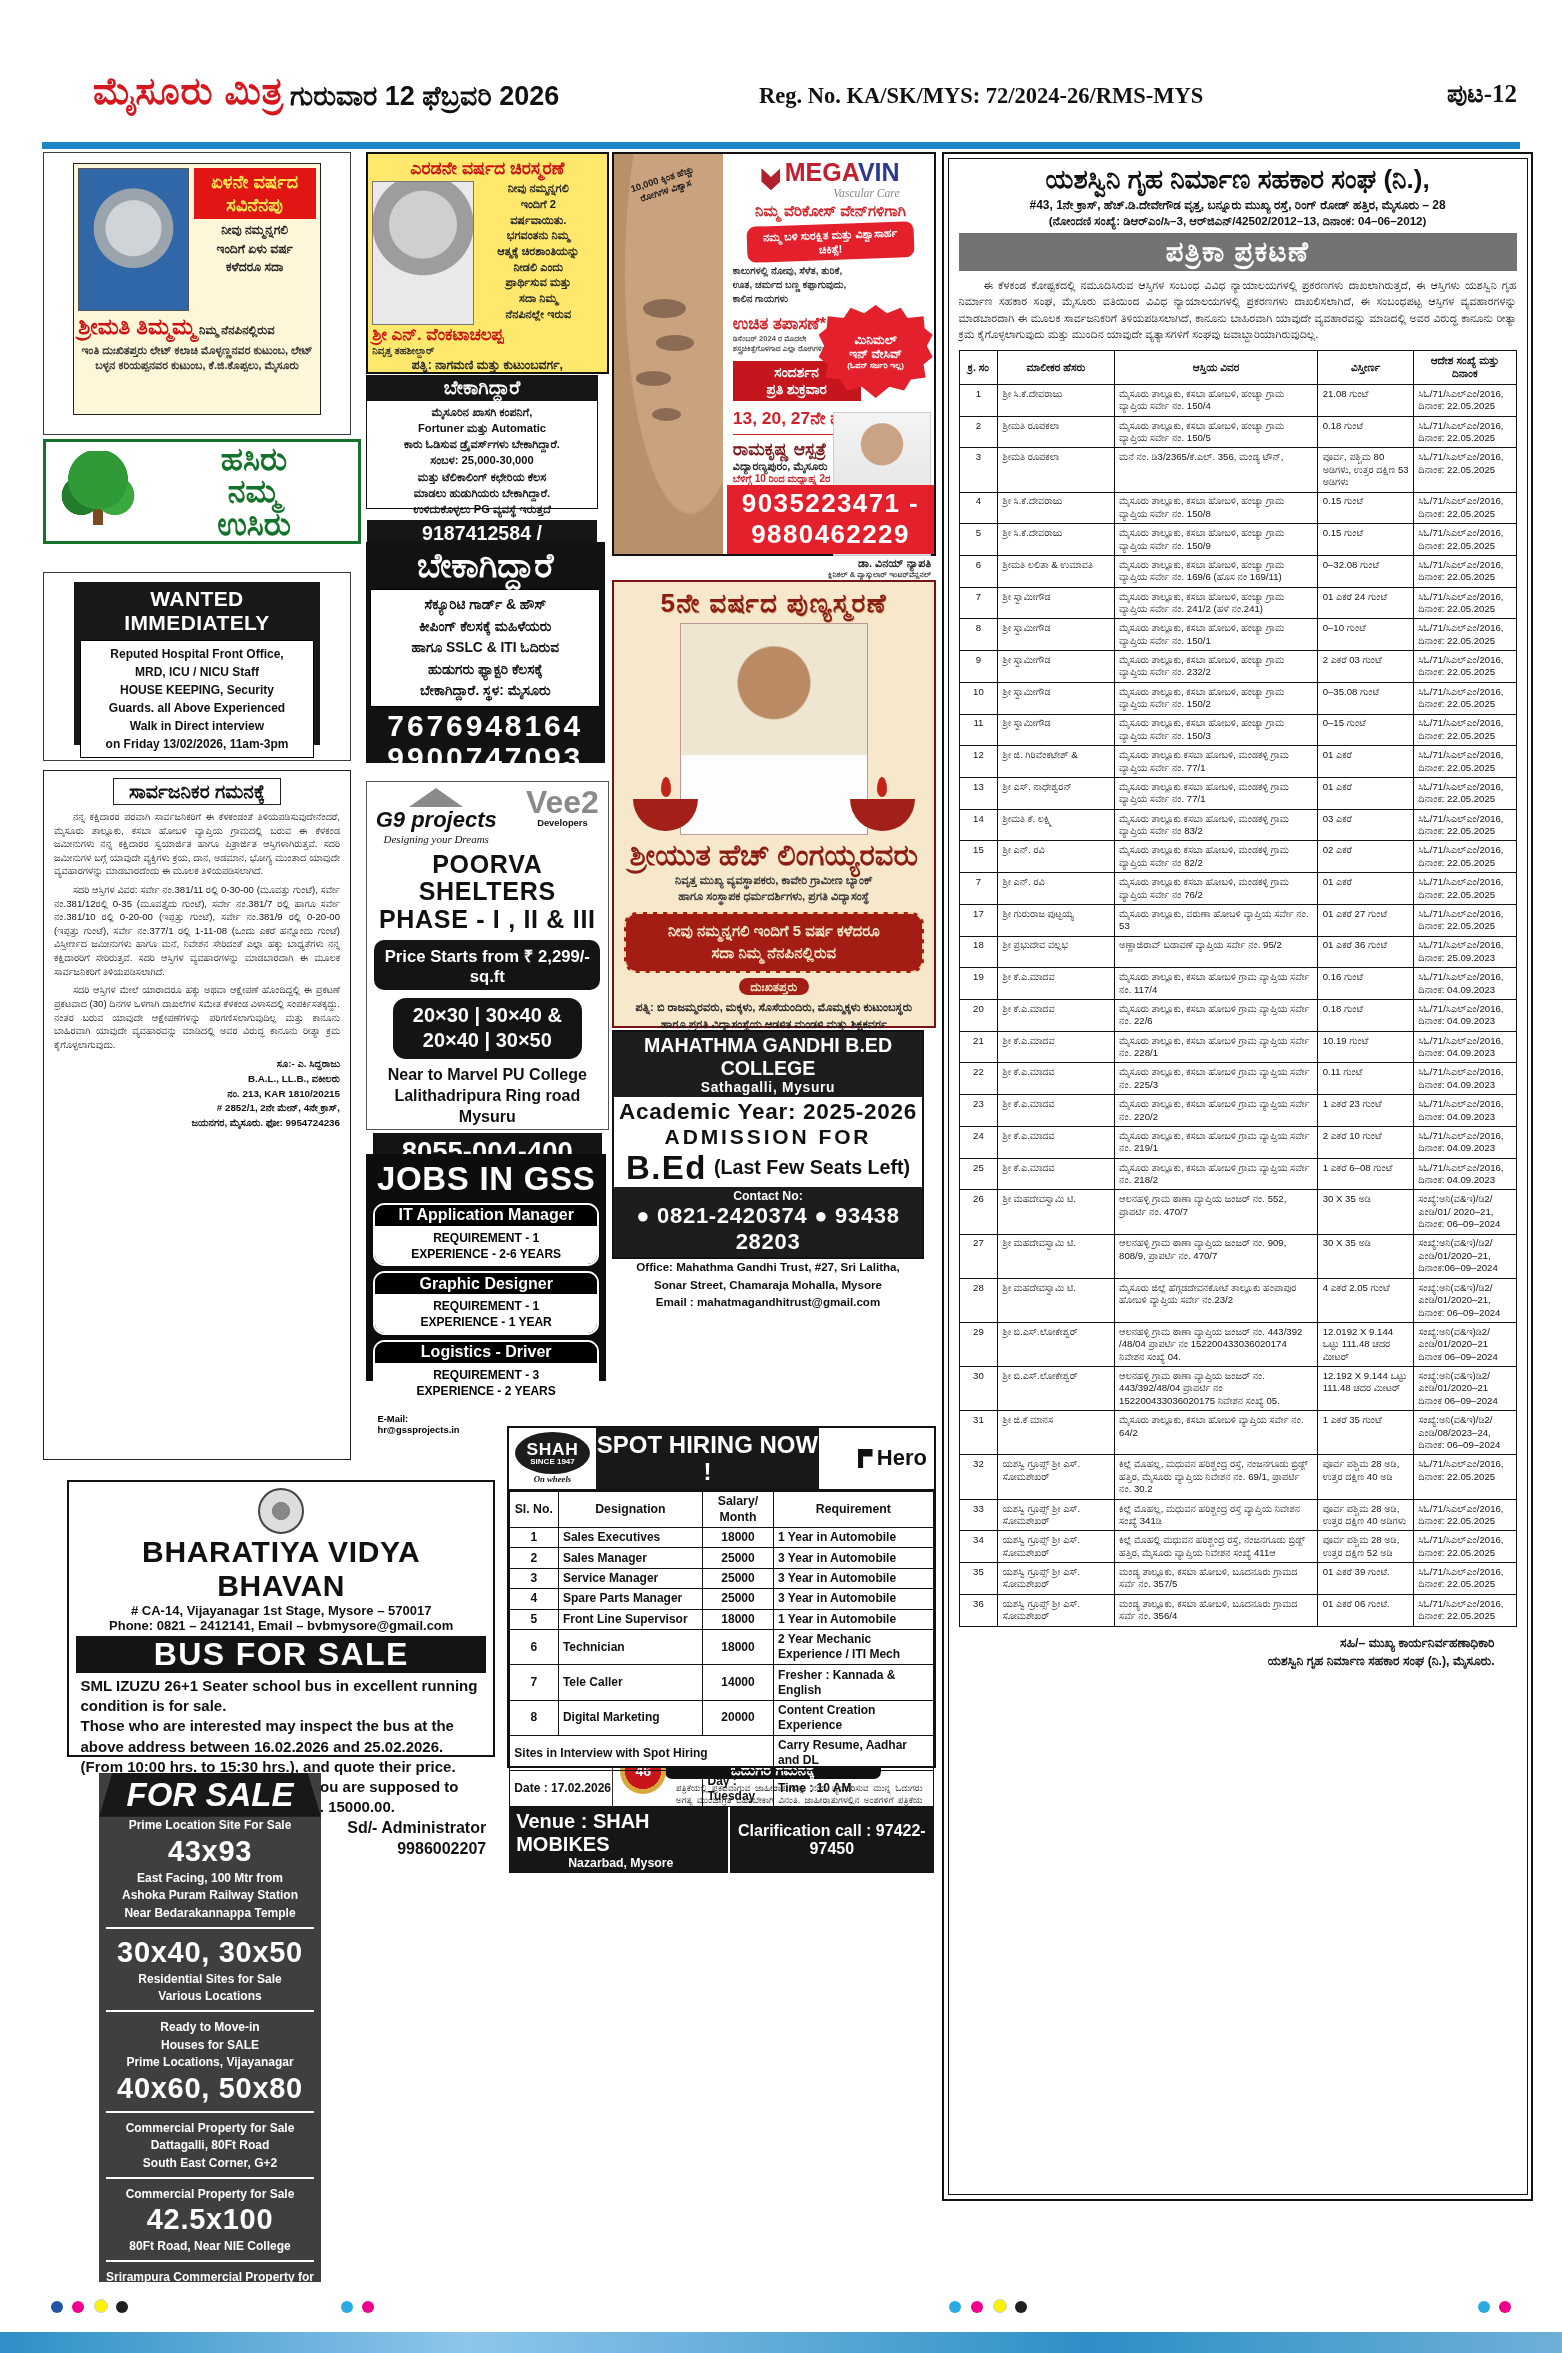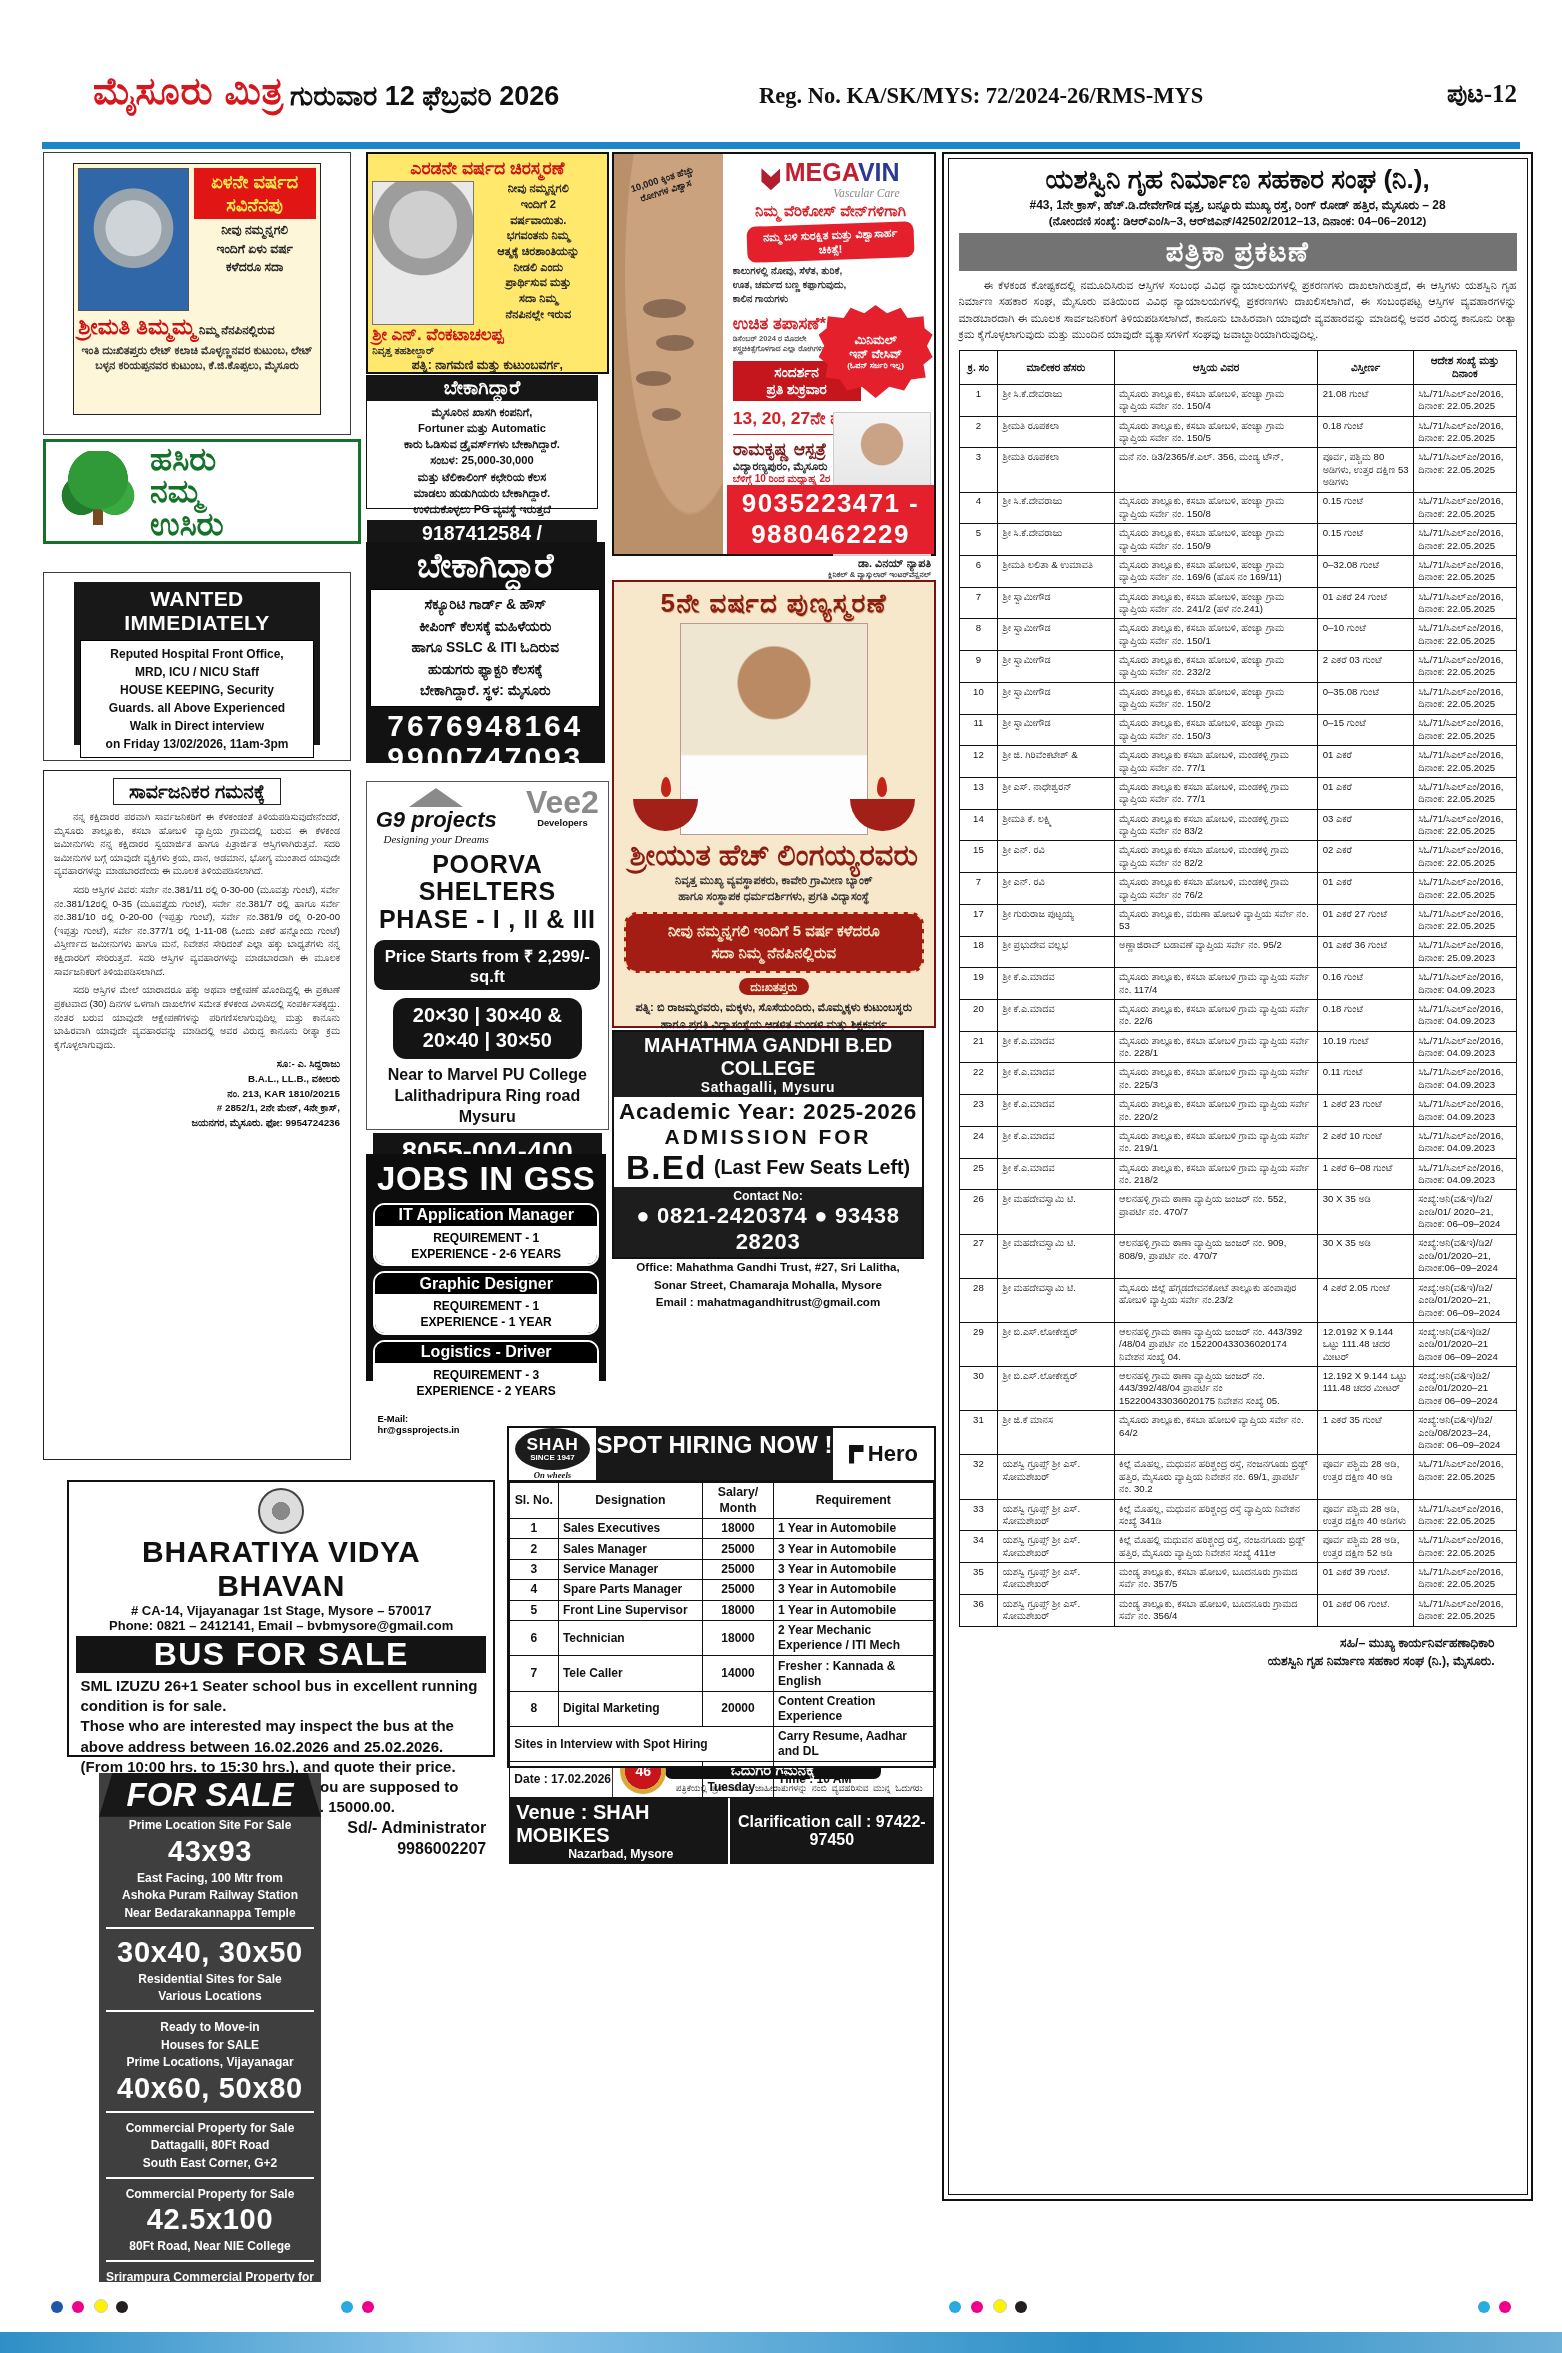--- a/index.html
+++ b/index.html
@@ -30,21 +30,21 @@
   .m1-after{font-weight:bold;font-size:11.6px;display:inline;color:#222;}
   .m1-foot{font-weight:bold;font-size:11px;color:#333;text-align:center;line-height:1.4;margin-top:2.9px;}
 
   
   .green-ad{border:3.6px solid #15722a;background:#fff;display:flex;align-items:center;}
   .tree{width:84px;height:81px;margin:5.8px 10px;background:
         radial-gradient(circle at 50% 35%,#2f9a37 0 44%,transparent 45%),
         radial-gradient(circle at 30% 55%,#237c2b 0 26%,transparent 27%),
         radial-gradient(circle at 70% 55%,#3aa93f 0 26%,transparent 27%),
         linear-gradient(#7a4a21,#7a4a21) 50% 88%/10px 22px no-repeat;}
-  .green-txt{flex:1;text-align:left;color:#15722a;font-weight:bold;font-size:32px;line-height:1.02;}
+  .green-txt{flex:1;text-align:center;color:#15722a;font-weight:bold;font-size:32px;line-height:1.02;}
 
   
   .wanted{background:#181818;color:#fff;padding:5.8px;}
   .wanted-title{font-size:21px;font-weight:bold;text-align:center;letter-spacing:0.4px;}
   .wanted-body{background:#fff;color:#111;border:1.4px solid #000;margin-top:4.3px;padding:4.3px 2.9px;
                font-weight:bold;font-size:12px;text-align:center;line-height:1.5;}
   .wanted-phone{font-size:33px;font-weight:bold;text-align:center;letter-spacing:1.4px;margin-top:1.4px;}
 
   
   .pnotice{border:1.4px solid #222;padding:7.2px 10px;}
@@ -204,21 +204,21 @@
   
   .shah{border:2.2px solid #111;background:#fff;}
   .shah-head{display:flex;align-items:stretch;border-bottom:2.2px solid #111;}
   .shah-logo{width:87px;background:#fff;display:flex;flex-direction:column;align-items:center;justify-content:center;}
   .shah-oval{background:#1c1c1c;color:#fff;border-radius:50%;width:75px;height:42px;display:flex;
              flex-direction:column;align-items:center;justify-content:center;line-height:1;}
   .shah-oval .n{font-weight:bold;font-size:17.4px;letter-spacing:0.7px;}
   .shah-oval .y{font-size:8px;font-weight:bold;}
   .shah-onwheels{font-family:"Liberation Serif",serif;font-style:italic;font-size:8.7px;font-weight:bold;}
   .shah-band{flex:1;background:#181818;color:#fff;text-align:center;font-weight:bold;font-size:24px;line-height:1.15;padding:2.9px 0;}
-  .shah-hero{width:101px;display:flex;align-items:center;justify-content:center;font-weight:bold;font-size:22px;}
+  .shah-hero{width:83px;display:flex;align-items:center;justify-content:center;font-weight:bold;font-size:22px;padding-left:32px;}
   .shah-hero .hbx{width:14.5px;height:19px;background:#111;clip-path:polygon(0 0,100% 0,100% 40%,35% 40%,35% 100%,0 100%);margin-right:4.3px;}
   table.shah-t{border-collapse:collapse;width:100%;}
   .shah-t th,.shah-t td{border:1.4px solid #111;font-weight:bold;padding:2.2px 4.3px;font-size:12px;line-height:1.25;}
   .shah-t th{text-align:center;font-size:12.3px;}
   .shah-t td.c{text-align:center;}
   .shah-foot{display:flex;background:#161616;color:#fff;align-items:center;}
   .shah-venue{flex:1;padding:2.9px 7.2px;border-right:2.2px solid #fff;}
   .shah-venue .v1{font-weight:bold;font-size:20px;}
   .shah-venue .v2{font-weight:bold;font-size:12.3px;padding-left:52px;}
   .shah-clar{flex:1;text-align:center;font-weight:bold;font-size:16px;}

